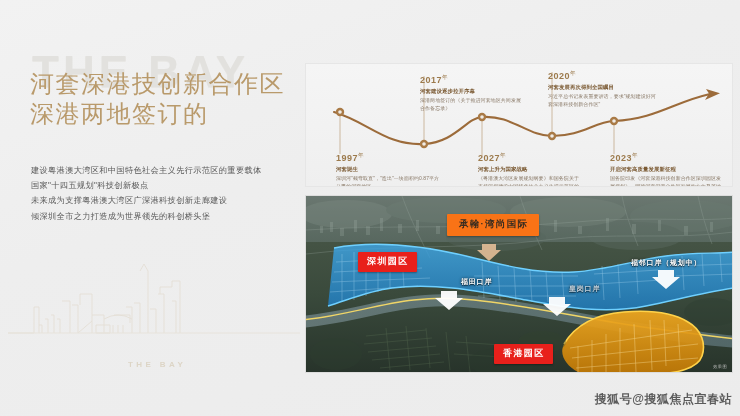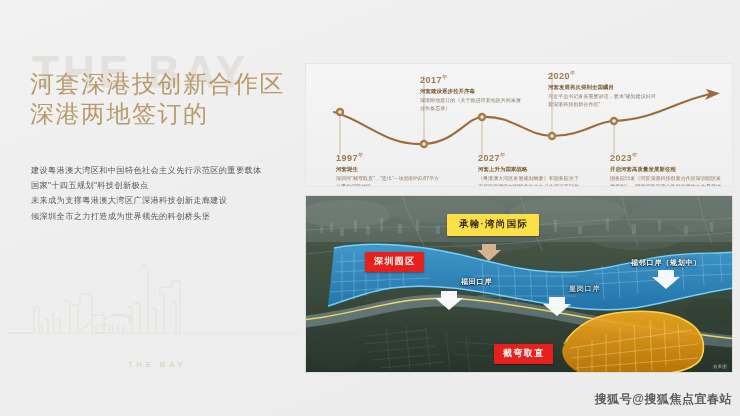--- a/index.html
+++ b/index.html
@@ -149,21 +149,21 @@
     font-size: 9px;
     font-weight: 700;
     letter-spacing: 1.4px;
     padding: 3px 8px 4px 9px;
     border-radius: 1px;
     white-space: nowrap;
     box-shadow: 0 1px 2px rgba(0,0,0,0.35);
   }
   .map-label-tan {
     position: absolute;
-    background: #fde047;
+    background: #f97316;
     color: #3a2d20;
     font-size: 9.5px;
     font-weight: 700;
     letter-spacing: 1.3px;
     padding: 4px 11px 5px 12px;
     border-radius: 1px;
     white-space: nowrap;
     box-shadow: 0 1px 2px rgba(0,0,0,0.3);
   }
   .map-label-white {
@@ -481,23 +481,23 @@
         <path d="M135 95 L151 95 L151 102 L157 102 L143 114 L129 102 L135 102 Z" opacity="0.95"></path>
         <path d="M243 101 L259 101 L259 108 L265 108 L251 120 L237 108 L243 108 Z" opacity="0.95"></path>
         <path d="M352 74 L368 74 L368 81 L374 81 L360 93 L346 81 L352 81 Z" opacity="0.95"></path>
       </g>
 
       <path d="M176 48 L190 48 L190 54 L195 54 L183 65 L171 54 L176 54 Z" fill="#dcb894" opacity="0.95"></path>
     </svg>
 
     <div class="map-label-tan" style="left:141px; top:18px;">承翰·湾尚国际</div>
 
-    <div class="map-label-red" style="left:59px; top:56px;">深圳园区</div>
-
-    <div class="map-label-red" style="left:188px; top:148px;">截弯取直</div>
+    <div class="map-label-red" style="left:52px; top:56px;">深圳园区</div>
+
+    <div class="map-label-red" style="left:188px; top:148px;">香港园区</div>
 
     <div class="map-label-white" style="left:155px; top:81px;">福田口岸</div>
 
     <div class="map-label-white dim" style="left:263px; top:88px;">皇岗口岸</div>
 
     <div class="map-label-white" style="left:325px; top:62px;">福邻口岸（规划中）</div>
 
     <div class="map-credit">效果图</div>
   </div>
 

